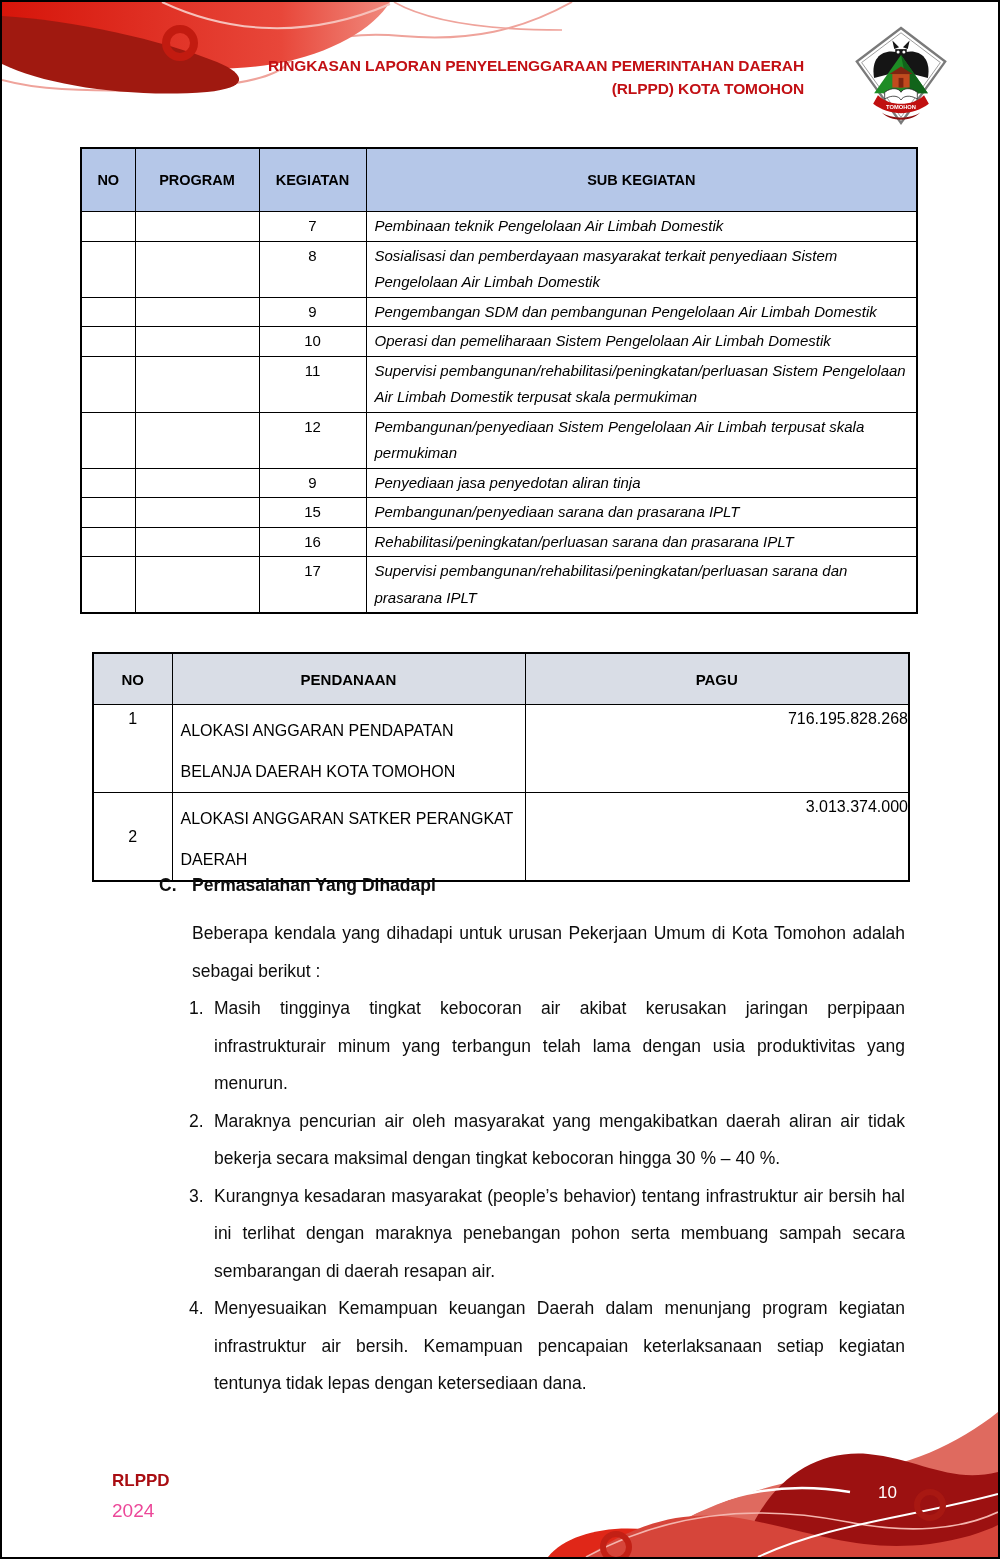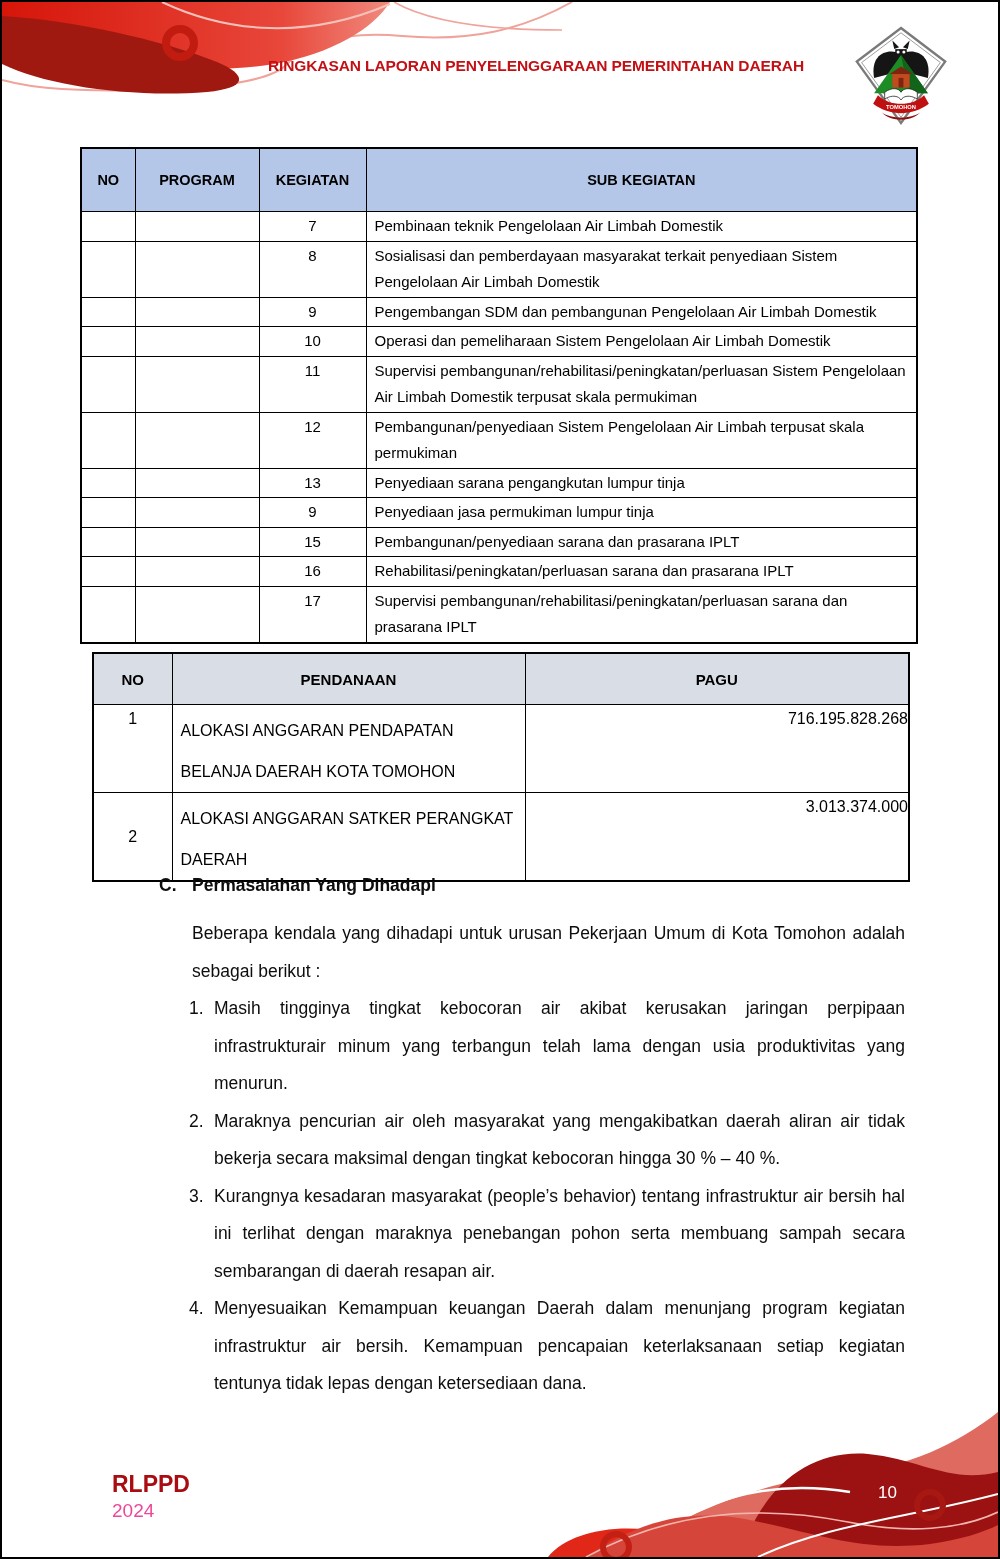--- a/index.html
+++ b/index.html
@@ -15,40 +15,40 @@
     color:#C21014; font-weight:bold; font-size:15.5px; line-height:22.5px;
     letter-spacing:-0.1px;
   }
   .logo {position:absolute; left:851px; top:23px; width:96px; height:102px;}
   
   table {border-collapse:collapse; table-layout:fixed;border-radius:30px;}
   .t1 {position:absolute; left:78px; top:145px; width:836px; border:2px solid #000; font-size:15px;}
   .t1 th {background:#B5C7E8; height:62px; font-size:14.5px; font-weight:bold; border:1px solid #000; padding:0 2px;}
   .t1 td {border:1px solid #000; vertical-align:top; line-height:26.5px; padding:1px 0;}
   .t1 td.keg {text-align:center;}
-  .t1 td.sub {padding:1px 6px 1px 8px;}
+  .t1 td.sub {padding:1px 6px 1px 8px;font-style:italic;}
   .t2 {position:absolute; left:90px; top:650px; width:816px; border:2px solid #000; font-size:16px;}
   .t2 th {background:#D9DDE6; height:48px; font-size:15px; font-weight:bold; border:1px solid #000;}
   .t2 td {border:1px solid #000; padding:0;}
   .t2 .row1 td {height:77px;}
   .t2 .row2 td {height:66px;}
   .t2 td.no {text-align:center;}
   .t2 .row1 td.no {vertical-align:top; padding-top:5px;}
   .t2 .row2 td.no {vertical-align:middle;}
   .t2 td.pend {vertical-align:top; padding:5px 8px 0 8px; line-height:41px;}
   .t2 td.pagu {vertical-align:top; text-align:right; padding-top:5px;}
   
   .section-c {position:absolute; left:157px; top:869px; width:746px; font-size:17.5px; color:#0d0d0d;}
   .sec-heading {display:flex; font-weight:bold; margin-bottom:10px; line-height:28px;}
   .sec-heading .label {width:33px;}
   .sec-intro {margin-left:33px; text-align:justify; line-height:37.5px;}
   .sec-item {position:relative; padding-left:55px; text-align:justify; line-height:37.5px;}
   .sec-item .num {position:absolute; left:30px; top:0;}
   
-  .footer-label {position:absolute; left:110px; top:1469px; color:#A90D12; font-weight:bold; font-size:23px;}
+  .footer-label {position:absolute; left:110px; top:1469px; color:#A90D12; font-weight:bold; font-size:17px;}
   .footer-year  {position:absolute; left:110px; top:1498px; color:#ec4899; font-size:19px;}
   .deco-bottom {position:absolute; right:0; bottom:0; width:470px; height:185px; z-index:1;}
   .page-num {position:absolute; left:876px; top:1481px; color:#fff; font-size:17px; z-index:2;}
 </style>
 </head>
 <body>
 
 <div class="page">
 
   <svg class="deco-top" viewBox="0 0 575 100" aria-hidden="true">
@@ -62,20 +62,21 @@
     <path d="M570,0 C520,28 468,40 400,34 C330,28 300,46 285,62 C268,82 180,93 60,87 C40,86 15,82 0,78" fill="none" stroke="#EFA39B" stroke-width="2"></path>
     <path d="M0,0 L388,0 C372,26 330,52 272,62 C198,75 88,62 0,32 Z" fill="url(#gTop)"></path>
     <path d="M160,0 C215,26 295,42 388,2" fill="none" stroke="#F6C1BB" stroke-width="2"></path>
     <path d="M0,14 C70,18 160,38 215,60 C246,73 246,86 205,90 C130,96 45,84 0,62 Z" fill="#A01910"></path>
     <circle cx="178" cy="41" r="14" fill="none" stroke="#C21B10" stroke-width="8"></circle>
     <path d="M392,0 C420,16 470,28 560,28" fill="none" stroke="#EFA39B" stroke-width="1.6"></path>
   </svg>
 
   <div class="doc-title">
     <div>RINGKASAN LAPORAN PENYELENGGARAAN PEMERINTAHAN DAERAH</div>
+    <div>(RLPPD) KOTA TOMOHON</div>
   </div>
 
   <svg class="logo" viewBox="0 0 100 104" aria-hidden="true">
     <polygon points="50,2 96,37 50,101 4,37" fill="#ffffff" stroke="#7A7A7A" stroke-width="2.5"></polygon>
     <polygon points="50,7 91,38 50,95 9,38" fill="none" stroke="#9A9A9A" stroke-width="1"></polygon>
 
     <path d="M22,54 C18,32 32,24 45,27 L45,48 Z" fill="#151515"></path>
     <path d="M78,54 C82,32 68,24 55,27 L55,48 Z" fill="#151515"></path>
     <rect x="44" y="24" width="12" height="22" fill="#151515"></rect>
     <polygon points="43,24 41,15 48,22" fill="#151515"></polygon>
@@ -145,28 +146,22 @@
         </tr>
       <tr>
           <td></td>
           <td></td>
           <td class="keg">12</td>
           <td class="sub">Pembangunan/penyediaan Sistem Pengelolaan Air Limbah terpusat skala permukiman</td>
         </tr>
       <tr>
           <td></td>
           <td></td>
-          <td class="keg">13</td>
-          <td class="sub">Penyediaan sarana pengangkutan lumpur tinja</td>
-        </tr>
-      <tr>
-          <td></td>
-          <td></td>
           <td class="keg">9</td>
-          <td class="sub">Penyediaan jasa permukiman lumpur tinja</td>
+          <td class="sub">Penyediaan jasa penyedotan aliran tinja</td>
         </tr>
       <tr>
           <td></td>
           <td></td>
           <td class="keg">15</td>
           <td class="sub">Pembangunan/penyediaan sarana dan prasarana IPLT</td>
         </tr>
       <tr>
           <td></td>
           <td></td>

